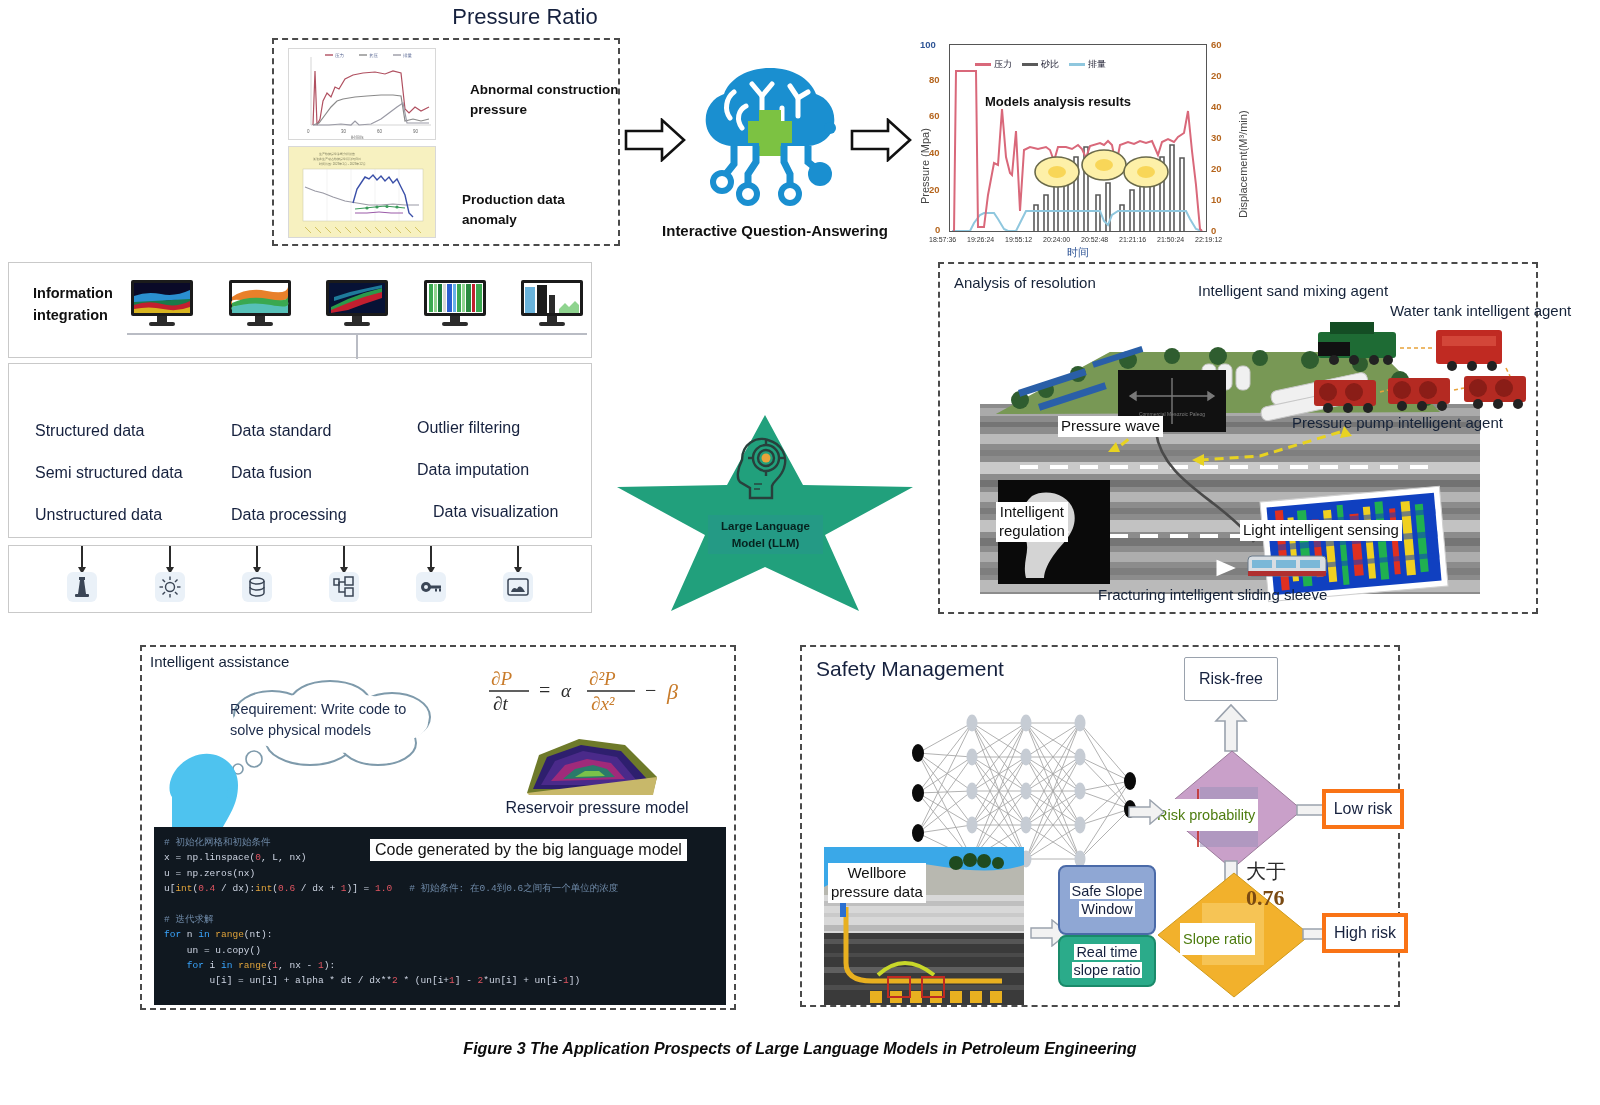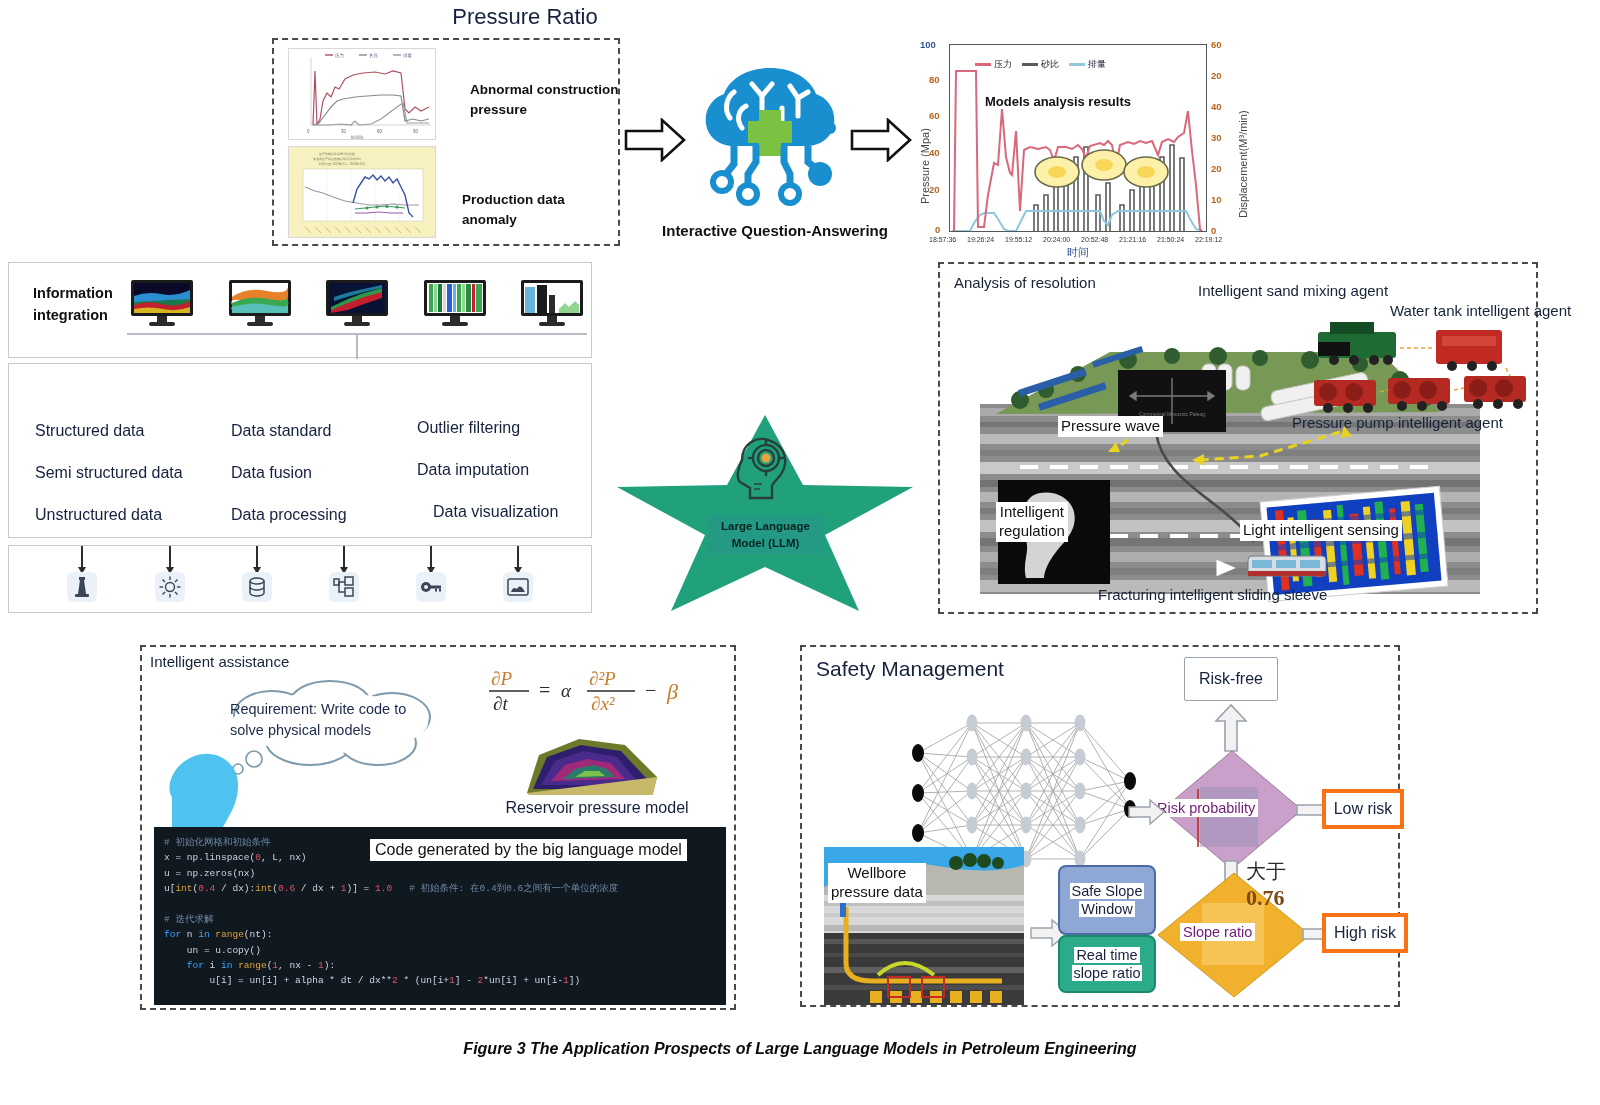--- a/index.html
+++ b/index.html
@@ -127,22 +127,22 @@
   
   #safety-panel { left:800px; top:645px; width:600px; height:362px; }
   #safety-title { position:absolute; left:14px; top:10px; font-size:21px; color:#16213e; }
   #nn { position:absolute; left:100px; top:60px; width:250px; height:170px; }
   .rbox { position:absolute; border:1.5px solid #9aa2ad; border-radius:2px; background:#fff;
           display:flex; align-items:center; justify-content:center;
           font-size:16px; color:#16213e; }
   .riskbox { position:absolute; border:4px solid #f97316; background:#fff;
              display:flex; align-items:center; justify-content:center;
              font-size:16px; color:#16213e; }
-  .diamond-label { position:absolute; background:#fff; padding:1px 3px; font-size:14.5px;
-                   color:#701a75; white-space:nowrap; }
+  .diamond-label { position:absolute; background:#fff; padding:8px 3px; font-size:14.5px;
+                   color:#4d7c0f; white-space:nowrap; }
   .sbox { position:absolute; border-radius:8px; display:flex; align-items:center;
           justify-content:center; text-align:center; }
   .sbox span { background:#fff; font-size:14.5px; color:#16213e; line-height:1.25; padding:0 2px; }
   #greater { position:absolute; left:1246px; top:858px; font-size:20px; color:#2b2b2b;
              font-family:"Liberation Serif", serif; line-height:1.3; }
   #greater b { display:block; color:#7a4a12; font-size:22px; }
 
   
   #caption { position:absolute; left:0; top:1040px; width:1600px; text-align:center;
              font-size:16px; font-weight:bold; color:#0b0b0b;font-style:italic; }
@@ -1060,21 +1060,21 @@
     <path d="M1 9 H22 V1 L38 14 L22 27 V19 H1 Z" fill="#f2f2f2" stroke="#9aa2ad" stroke-width="1.4"></path>
   </svg>
 
   <div class="sbox" style="left:256px; top:218px; width:98px; height:70px; background:#8fa7d4; border:2px solid #4a6aa8;">
     <div>
       <span>Safe Slope</span><br>
       <span>Window</span>
     </div>
   </div>
 
-  <div class="sbox" style="left:256px; top:288px; width:98px; height:58px; background:#2bab8a; border:2px solid #1a8a6a;">
+  <div class="sbox" style="left:256px; top:288px; width:98px; height:52px; background:#2bab8a; border:2px solid #1a8a6a;">
     <div>
       <span>Real time</span><br>
       <span>slope ratio</span>
     </div>
   </div>
 </div>
 
 <div id="greater">
   <span>大于</span>
   <b>0.76</b>

